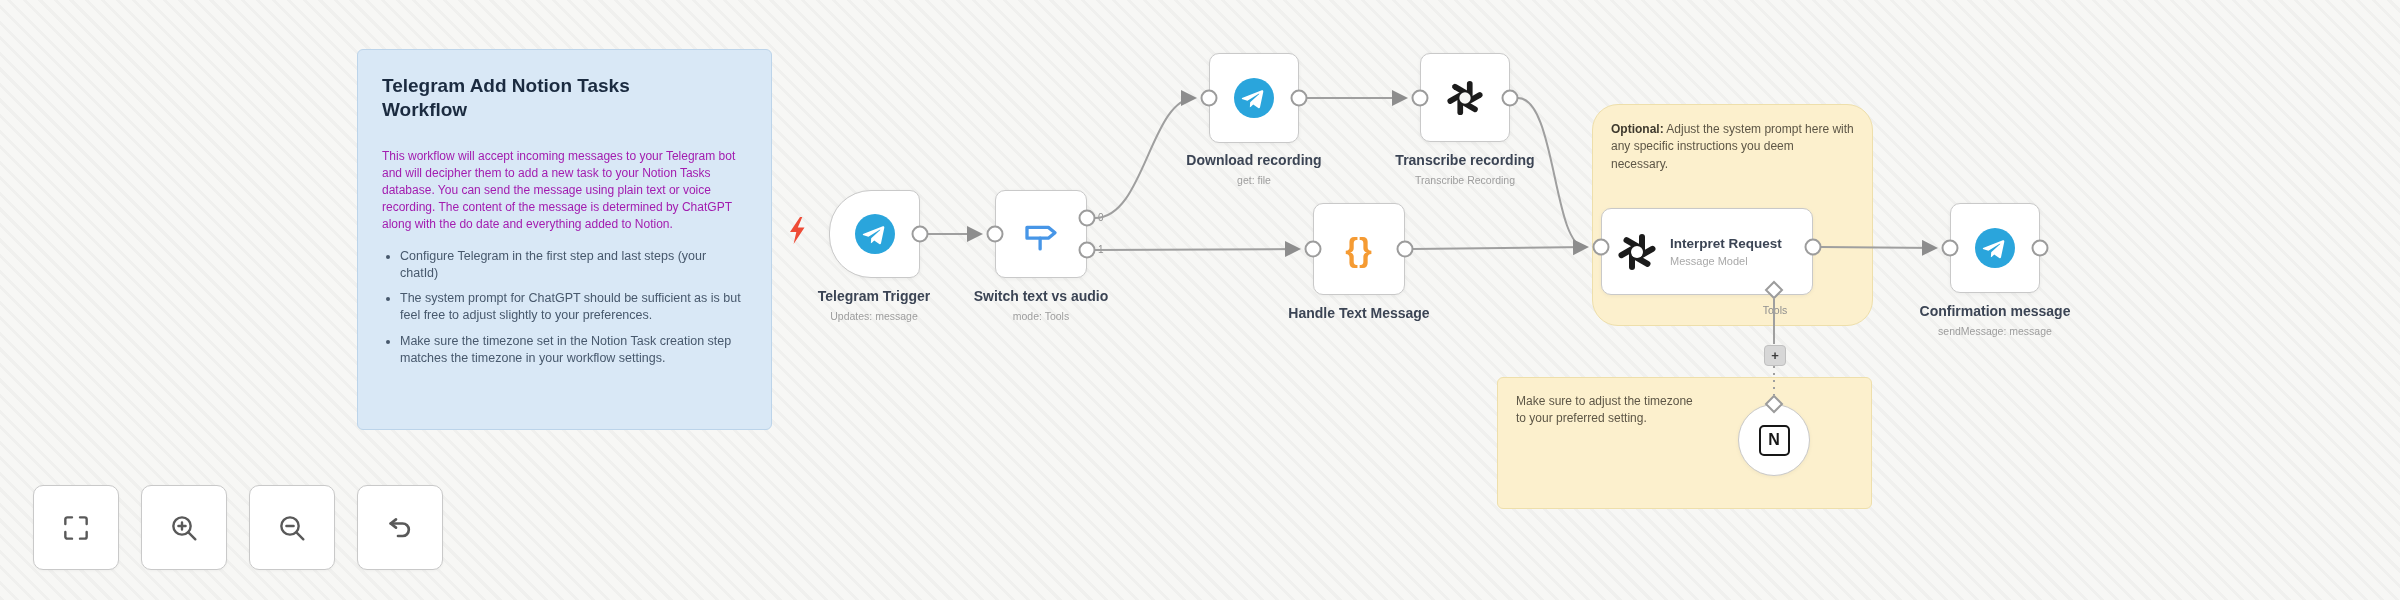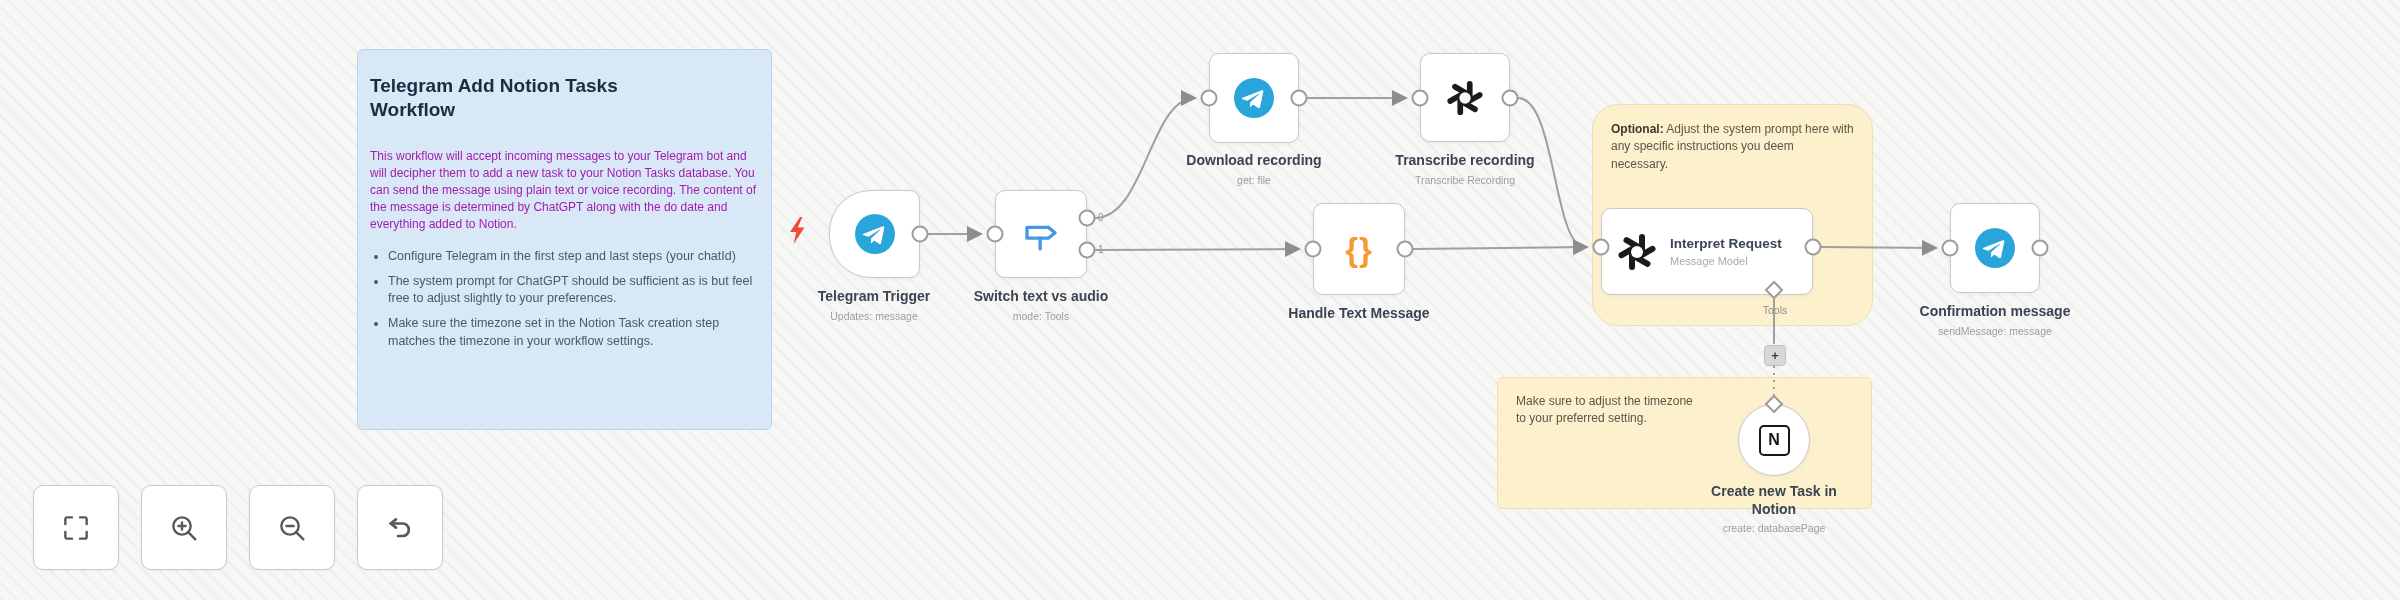--- a/index.html
+++ b/index.html
@@ -6,21 +6,21 @@
   .canvas{
     position:relative; width:2400px; height:600px; overflow:hidden;
     font-family:"Liberation Sans", sans-serif;
     background-color:#f7f7f5;
     background-image:repeating-linear-gradient(45deg, rgba(120,120,120,0.055) 0px, rgba(120,120,120,0.055) 3px, transparent 3px, transparent 11px);
   }
   
   .note{position:absolute; border-radius:6px; z-index:1; box-sizing:border-box;}
   .note-blue{
     left:357px; top:49px; width:415px; height:381px;
-    background:#d9e8f6; border:1px solid #bcd4ea; padding:24px 12px;
+    background:#d9e8f6; border:1px solid #bcd4ea; padding:24px 24px;
   }
   .note-blue .ntitle{font-size:19px; font-weight:bold; color:#1b2b40; line-height:1.25; max-width:330px; margin-bottom:26px;}
   .note-blue .nbody{font-size:12px; color:#a21caf; line-height:1.42; margin-bottom:15px;}
   .note-blue ul{margin:0; padding-left:18px;}
   .note-blue li{font-size:12.5px; color:#47586c; line-height:1.38; margin-bottom:8px;}
   .note-yellow{background:#fcf0cd; border:1px solid #eedfab;}
   .note-prompt{left:1592px; top:104px; width:281px; height:222px; padding:16px 18px;border-radius:26px;}
   .note-timezone{left:1497px; top:377px; width:375px; height:132px; padding:15px 18px;}
   .note-yellow .ntext{font-size:12px; color:#5d5646; line-height:1.45;}
   .note-yellow .nbold{font-weight:bold; color:#3e392d;}
@@ -184,24 +184,20 @@
         <path d="M5.2 11.9l11.5-4.5c.55-.2 1.05.15.85.95l-1.95 9.2c-.14.62-.52.78-1.05.48l-3-2.2-1.44 1.4c-.16.16-.3.3-.6.3l.2-3 5.45-4.9c.24-.2-.05-.32-.37-.12l-6.73 4.2-2.9-.92c-.63-.2-.64-.63.04-.89z" fill="#fff"></path>
       </svg>
   </div>
   <div class="nlabel" style="left:1895px;top:303px;">
     <div class="t">Confirmation message</div>
     <div class="s">sendMessage: message</div>
   </div>
 
   <div class="node node-round" style="left:1738px;top:404px;width:72px;height:72px;">
     <span class="notion-tile">N</span>
-  </div>
-  <div class="nlabel nlabel-narrow" style="left:1694px;top:483px;">
-    <div class="t">Create new Task in Notion</div>
-    <div class="s">create: databasePage</div>
   </div>
 
   <svg class="wires" width="2400" height="600" viewBox="0 0 2400 600">
     <defs>
       <marker id="arw" markerWidth="9" markerHeight="9" refX="7" refY="4" orient="auto">
         <path d="M0 0 L8 4 L0 8 Z" fill="#8d8d8d"></path>
       </marker>
     </defs>
     <g fill="none" stroke="#9f9f9f" stroke-width="2">
       <path d="M928 234 L981 234" marker-end="url(#arw)"></path>

